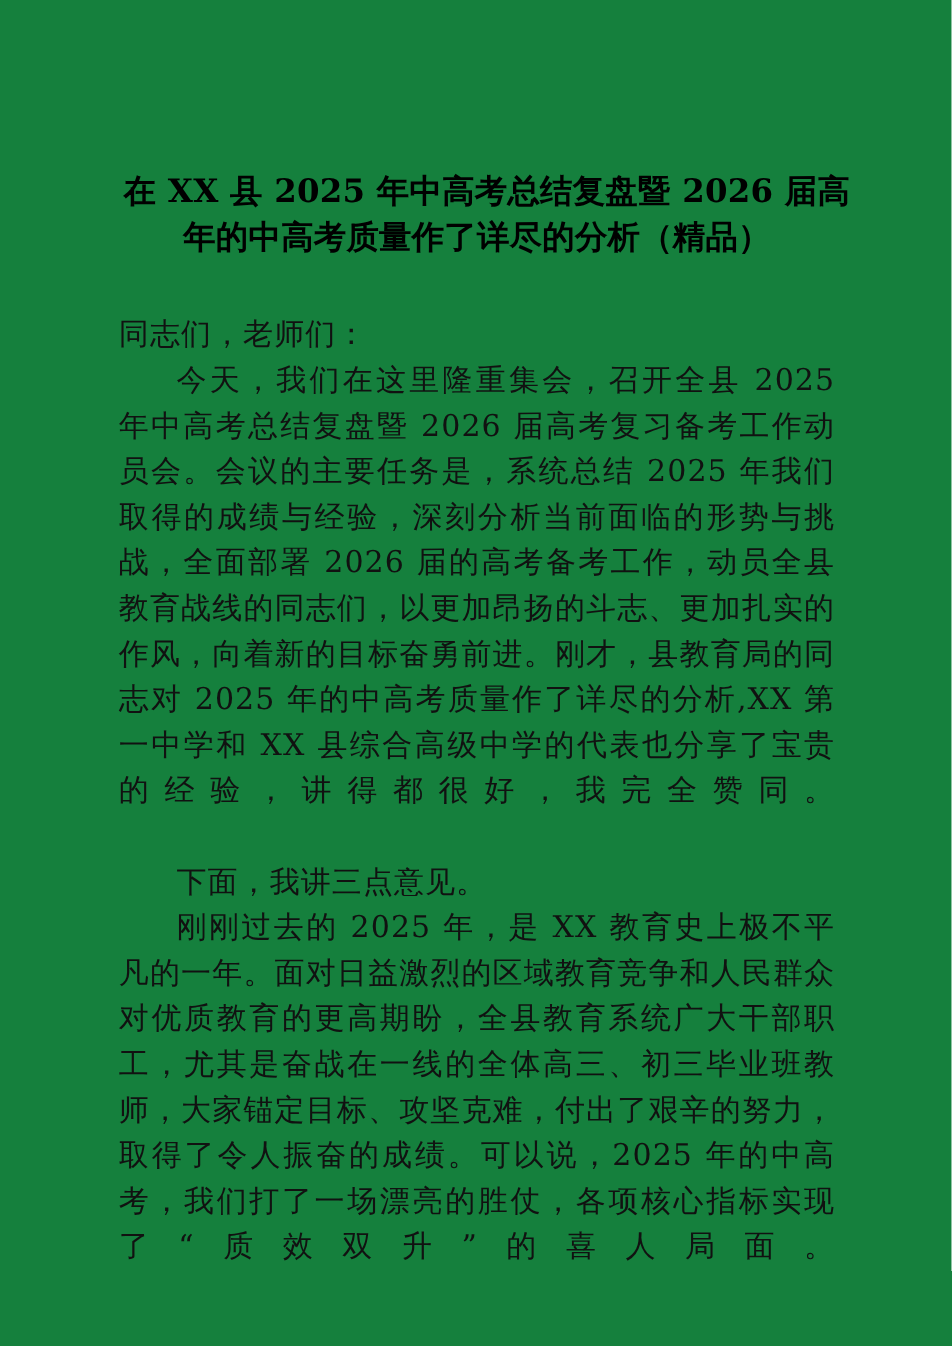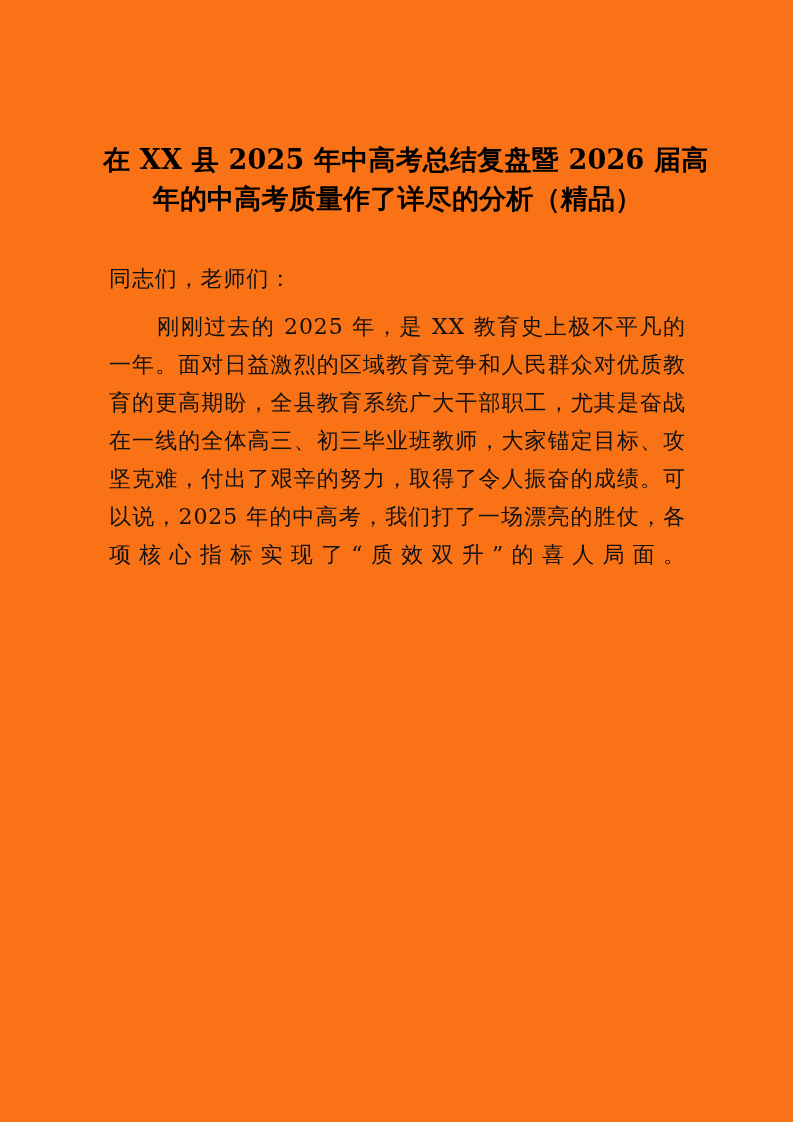--- a/index.html
+++ b/index.html
@@ -6,21 +6,21 @@
   html, body {
     margin: 0;
     padding: 0;
     background: #ffffff;
   }
 
   .page {
     position: relative;
     width: 793px;
     height: 1122px;
-    background: #f97316;
+    background: #15803d;
     overflow: hidden;
     box-sizing: border-box;
   }
 
   .doc-body {
     position: absolute;
     left: 99px;
     top: 140px;
     width: 597px;
   }
@@ -38,26 +38,26 @@
     padding: 0 4px;
   }
   .doc-title .tl {
     display: block;
     white-space: nowrap;
   }
 
   
   .para {
     font-family: "DejaVu Serif", "Liberation Serif", serif;
-    font-size: 22px;
+    font-size: 25px;
     line-height: 38px;
     color: #111111;
     text-align: justify;
     text-justify: inter-character;
-    margin: 10px;
+    margin: 0;
     letter-spacing: 0.9px;
     word-break: break-all;
   }
 
   .para.indent {
     text-indent: 48px;
   }
 
   .para.flush {
     text-indent: 0;
@@ -86,20 +86,22 @@
 
   <div class="doc-body">
 
     <h1 class="doc-title">
       <span class="tl">在 XX 县 2025 年中高考总结复盘暨 2026 届高</span>
       <span class="tl">年的中高考质量作了详尽的分析（精品）</span>
     </h1>
 
     <p class="para flush nostretch">同志们，老师们：</p>
 
+    <p class="para indent">今天，我们在这里隆重集会，召开全县 2025 年中高考总结复盘暨 2026 届高考复习备考工作动员会。会议的主要任务是，系统总结 2025 年我们取得的成绩与经验，深刻分析当前面临的形势与挑战，全面部署 2026 届的高考备考工作，动员全县教育战线的同志们，以更加昂扬的斗志、更加扎实的作风，向着新的目标奋勇前进。刚才，县教育局的同志对 2025 年的中高考质量作了详尽的分析,XX 第一中学和 XX 县综合高级中学的代表也分享了宝贵的经验，讲得都很好，我完全赞同。</p>
 
+    <p class="para indent nostretch">下面，我讲三点意见。</p>
 
 
     <p class="para indent">刚刚过去的 2025 年，是 XX 教育史上极不平凡的一年。面对日益激烈的区域教育竞争和人民群众对优质教育的更高期盼，全县教育系统广大干部职工，尤其是奋战在一线的全体高三、初三毕业班教师，大家锚定目标、攻坚克难，付出了艰辛的努力，取得了令人振奋的成绩。可以说，2025 年的中高考，我们打了一场漂亮的胜仗，各项核心指标实现了“质效双升”的喜人局面。</p>
 
   </div>
 
 </div>
 
 </body></html>

